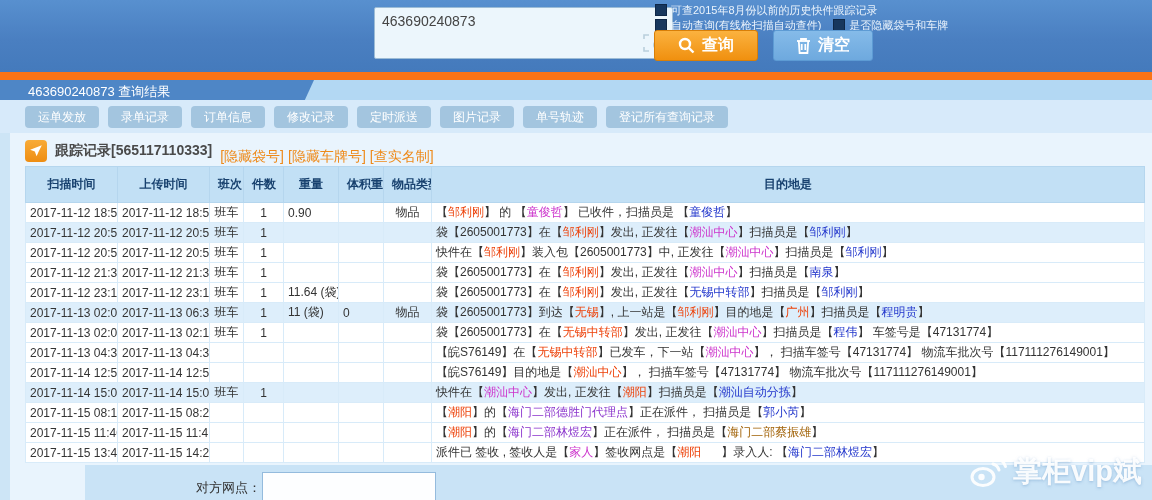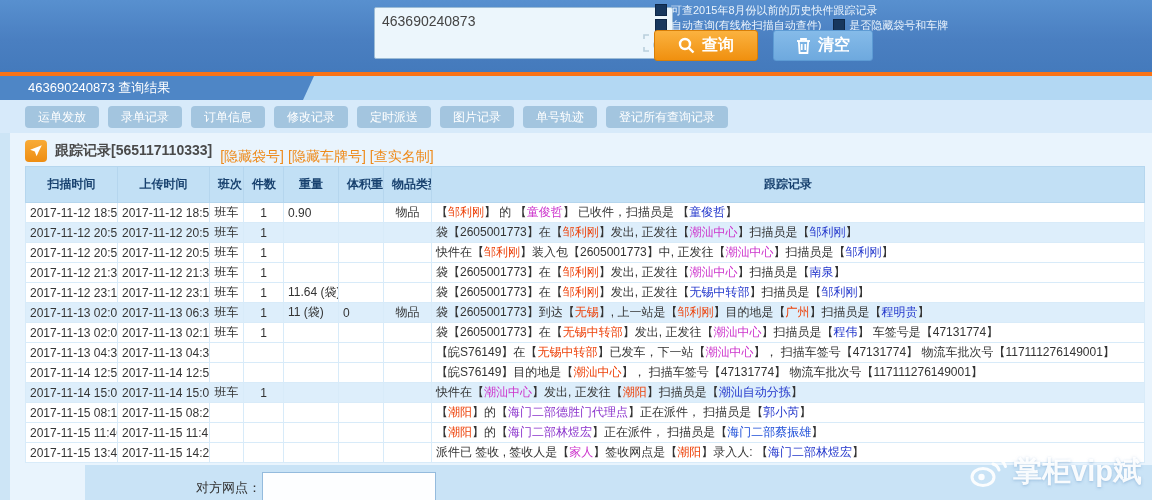--- a/index.html
+++ b/index.html
@@ -28,21 +28,21 @@
   .opt-row{display:flex;align-items:center;margin-top:1px;}
   .cb{display:inline-block;width:10px;height:10px;background:#17375e;border:1px solid #0e2747;margin-right:4px;flex:0 0 auto;}
   .cb.gap{margin-left:12px;}
 
   .hbtn{position:absolute;top:30px;height:31px;border-radius:3px;color:#fff;font-weight:bold;font-size:16px;
     display:flex;align-items:center;justify-content:center;gap:7px;cursor:pointer;box-sizing:border-box;font-family:inherit;}
   .hbtn-search{left:654px;width:104px;background:linear-gradient(180deg,#fbb23f,#f0900f);border:1px solid #d87f08;}
   .hbtn-clear{left:773px;width:100px;background:linear-gradient(180deg,#85bbe9,#6ea9de);border:1px solid #5d9bd4;}
 
   
-  .resultbar{position:absolute;left:0;top:72px;width:1152px;height:28px;background:#b3d8f3;border-top:4px solid #f97316;box-sizing:border-box;}
+  .resultbar{position:absolute;left:0;top:72px;width:1152px;height:28px;background:#b3d8f3;border-top:8px solid #f97316;box-sizing:border-box;}
   .result-tab{position:absolute;left:0;top:0;width:314px;height:24px;background:#4e86c6;
     clip-path:polygon(0 0,100% 0,calc(100% - 11px) 100%,0 100%);
     color:#fff;font-size:13px;line-height:24px;padding-left:28px;box-sizing:border-box;}
 
   
   .toolbar{position:absolute;left:0;top:100px;width:1152px;height:33px;background:#d7eafa;
     display:flex;align-items:center;padding-left:25px;gap:9px;box-sizing:border-box;}
   .tb-btn{background:#a3c5df;border:none;color:#fff;font-size:12px;padding:5px 13px;border-radius:4px;
     line-height:1;font-family:inherit;cursor:pointer;white-space:nowrap;}
 
@@ -178,21 +178,21 @@
       </colgroup>
     <thead>
         <tr id="thead-row">
           <th>扫描时间</th>
           <th>上传时间</th>
           <th>班次</th>
           <th>件数</th>
           <th>重量</th>
           <th>体积重</th>
           <th>物品类型</th>
-          <th>跟踪记录</th>
+          <th>目的地是</th>
         </tr>
       </thead>
     <tbody id="tbody">
         <tr>
           <td class="dt">2017-11-12 18:54</td>
           <td class="dt">2017-11-12 18:57</td>
           <td class="c">班车</td>
           <td class="c">1</td>
           <td class="l">0.90</td>
           <td class="l"></td>
@@ -300,31 +300,31 @@
           <td class="l rec"><span style="color: rgb(51, 51, 51);">【</span><span style="color: rgb(237, 65, 9);">潮阳</span><span style="color: rgb(51, 51, 51);">】的【</span><span style="color: rgb(138, 51, 204);">海门二部德胜门代理点</span><span style="color: rgb(51, 51, 51);">】正在派件， 扫描员是【</span><span style="color: rgb(34, 54, 204);">郭小芮</span><span style="color: rgb(51, 51, 51);">】</span></td>
         </tr>
         <tr>
           <td class="dt">2017-11-15 11:40</td>
           <td class="dt">2017-11-15 11:41</td>
           <td class="c"></td>
           <td class="c"></td>
           <td class="l"></td>
           <td class="l"></td>
           <td class="c"></td>
-          <td class="l rec"><span style="color: rgb(51, 51, 51);">【</span><span style="color: rgb(237, 65, 9);">潮阳</span><span style="color: rgb(51, 51, 51);">】的【</span><span style="color: rgb(138, 51, 204);">海门二部林煜宏</span><span style="color: rgb(51, 51, 51);">】正在派件， 扫描员是【</span><span style="color: #1d4ed8; font-family: Liberation Serif, serif;">海门二部蔡振雄</span><span style="color: rgb(51, 51, 51);">】</span></td>
+          <td class="l rec"><span style="color: rgb(51, 51, 51);">【</span><span style="color: rgb(237, 65, 9);">潮阳</span><span style="color: rgb(51, 51, 51);">】的【</span><span style="color: rgb(138, 51, 204);">海门二部林煜宏</span><span style="color: rgb(51, 51, 51);">】正在派件， 扫描员是【</span><span style="color: #a16207; font-family: Liberation Serif, serif;">海门二部蔡振雄</span><span style="color: rgb(51, 51, 51);">】</span></td>
         </tr>
         <tr>
           <td class="dt">2017-11-15 13:44</td>
           <td class="dt">2017-11-15 14:27</td>
           <td class="c"></td>
           <td class="c"></td>
           <td class="l"></td>
           <td class="l"></td>
           <td class="c"></td>
-          <td class="l rec"><span style="color: rgb(51, 51, 51);">派件已 签收 , 签收人是【</span><span style="color: rgb(204, 51, 204);">家人</span><span style="color: rgb(51, 51, 51);">】签收网点是【</span><span style="color: rgb(237, 65, 9);">潮阳</span><span style="color: rgb(51, 51, 51);">】录入人: 【</span><span style="color: rgb(34, 54, 204);">海门二部林煜宏</span><span style="color: rgb(51, 51, 51);">】</span></td>
+          <td class="l rec"><span style="color: rgb(51, 51, 51);">派件已 签收 , 签收人是【</span><span style="color: rgb(204, 51, 204);">家人</span><span style="color: rgb(51, 51, 51);">】签收网点是【</span><span style="color: rgb(237, 65, 9);">潮阳</span><span style="color: rgb(51, 51, 51); margin-left: 20px;">】录入人: 【</span><span style="color: rgb(34, 54, 204);">海门二部林煜宏</span><span style="color: rgb(51, 51, 51);">】</span></td>
         </tr>
       </tbody>
   </table>
 
   <div class="bottom-panel"></div>
   <span class="peer-label">对方网点：</span>
   <input class="peer-input" value="" style="">
 
   <div class="watermark">
     <svg width="40" height="40" viewBox="0 0 40 40">

